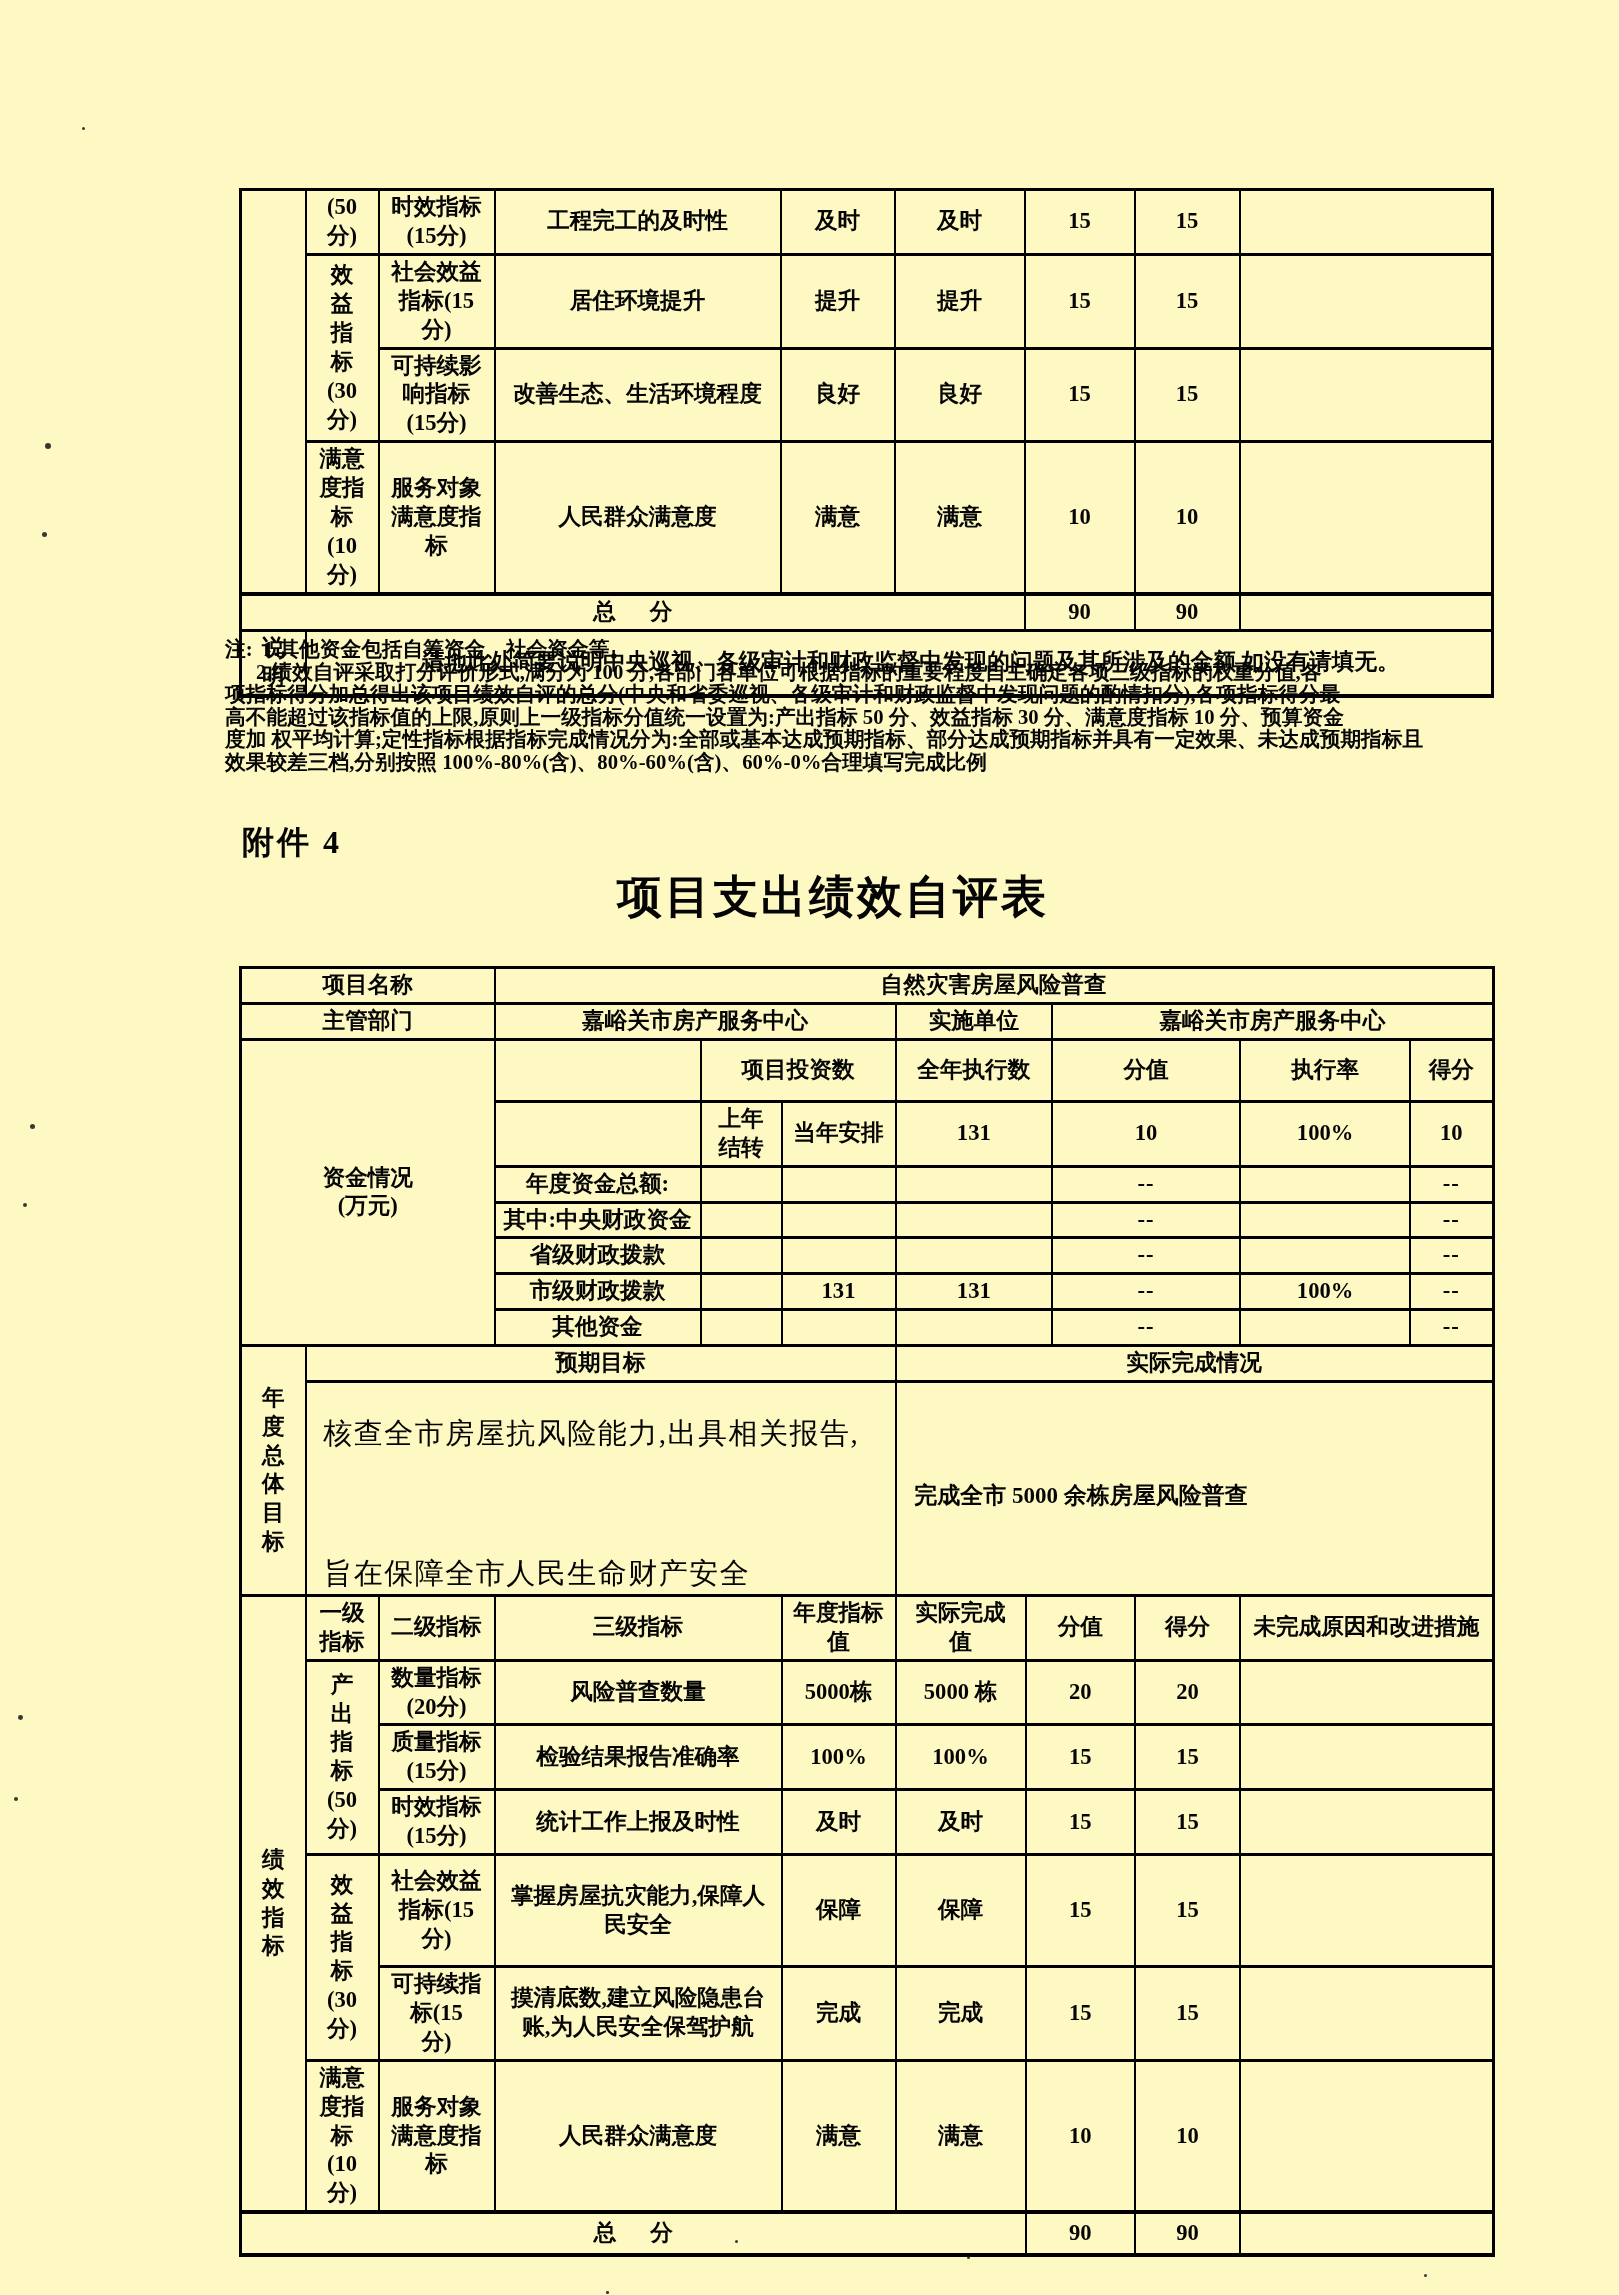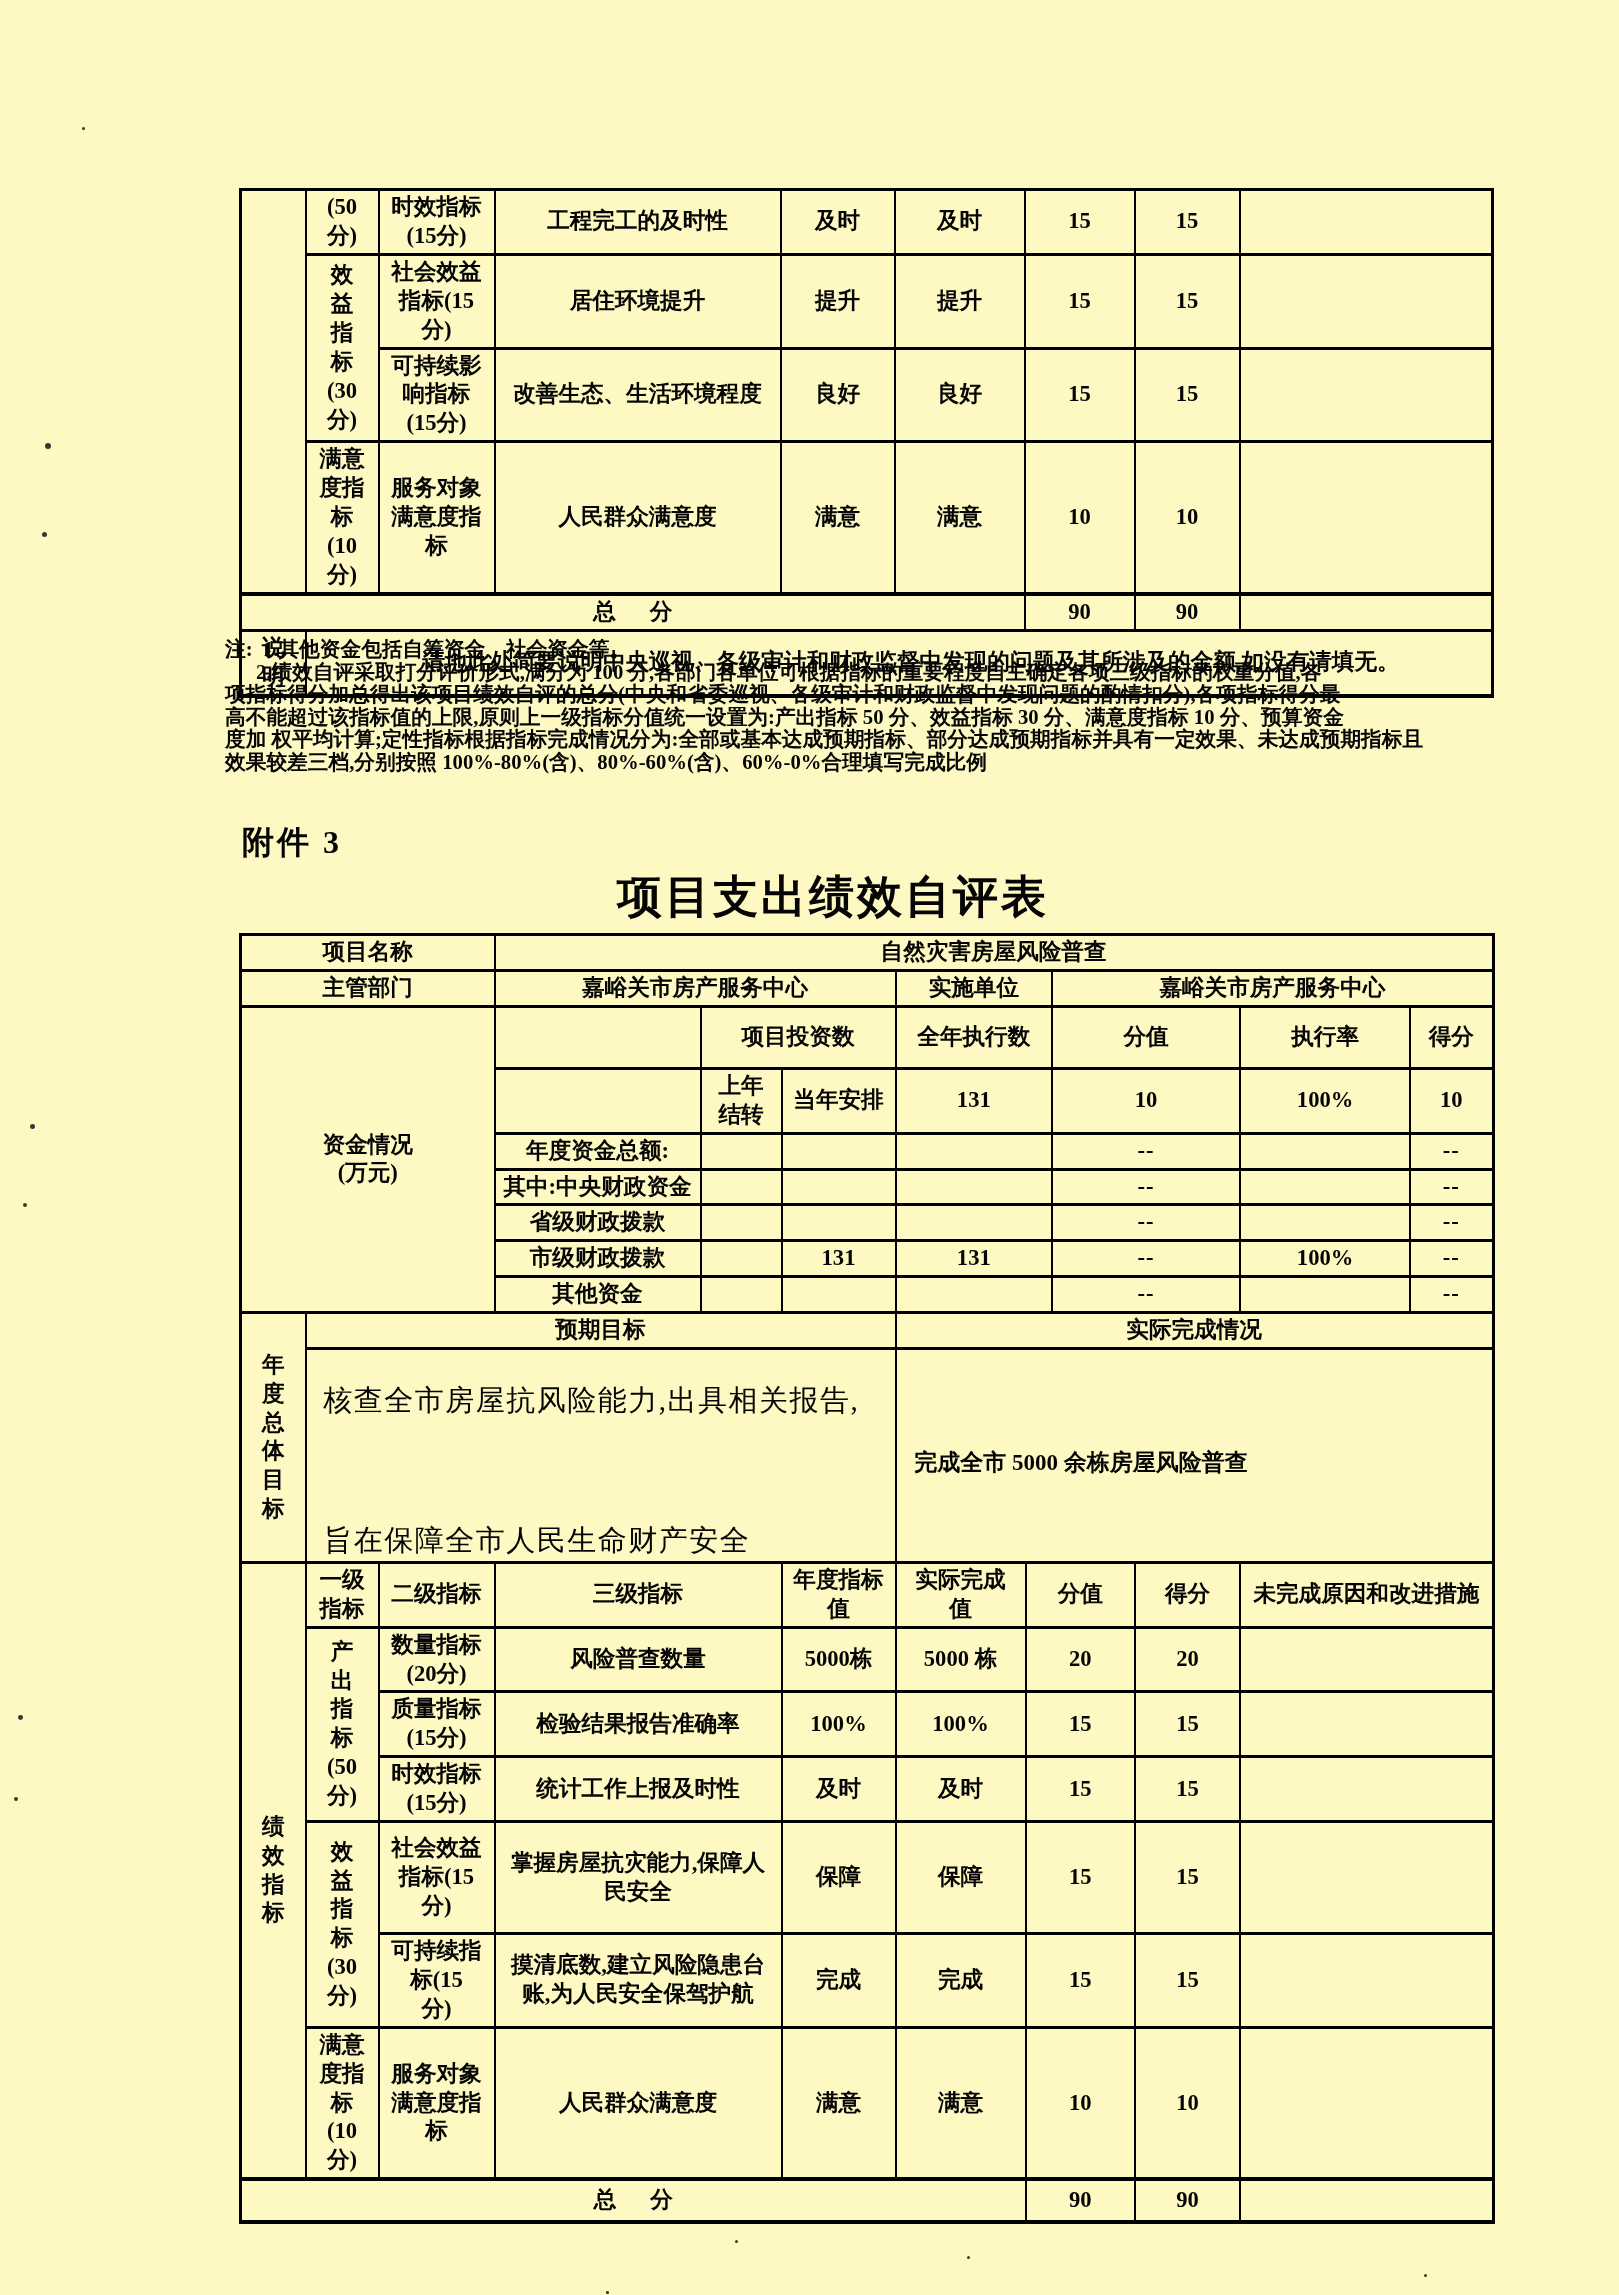--- a/index.html
+++ b/index.html
@@ -21,21 +21,21 @@
     border: 2px solid #000;
     padding: 2px 3px;
     font-weight: bold;
     font-size: 22.6px;
     line-height: 1.28;
     text-align: center;
     vertical-align: middle;
     overflow: hidden;
   }
   #toptable { border: 3.9px solid #000; border-bottom-width: 4.9px; }
-  #maintable { border: 3.9px solid #000; border-bottom-width: 4.9px; }
+  #maintable { border: 3.9px solid #000; border-bottom-width: 4.9px; margin-top: 33px; }
   tr.bt6 td { border-top-width: 3px; }
   tr.bt7 td { border-top-width: 3.4px; }
   tr.bt8 td { border-top-width: 3.9px; }
   tr.bt9 td { border-top-width: 4.4px; }
   .ml   { white-space: pre-line; }
   .pre  { white-space: pre; }
   .left { text-align: left; }
   .top  { vertical-align: top; }
   .padl { padding-left: 17.7px; }
   .padl2{ padding-left: 6.9px; }
@@ -154,21 +154,21 @@
 
   <div class="notes">
     <div class="nline">注:  1.其他资金包括自筹资金、社会资金等。</div>
     <div class="nline">      2.绩效自评采取打分评价形式,满分为 100 分,各部门各单位可根据指标的重要程度自主确定各项三级指标的权重分值,各</div>
     <div class="nline">项指标得分加总得出该项目绩效自评的总分(中央和省委巡视、各级审计和财政监督中发现问题的酌情扣分),各项指标得分最</div>
     <div class="nline">高不能超过该指标值的上限,原则上一级指标分值统一设置为:产出指标 50 分、效益指标 30 分、满意度指标 10 分、预算资金</div>
     <div class="nline">度加 权平均计算;定性指标根据指标完成情况分为:全部或基本达成预期指标、部分达成预期指标并具有一定效果、未达成预期指标且</div>
     <div class="nline">效果较差三档,分别按照 100%-80%(含)、80%-60%(含)、60%-0%合理填写完成比例</div>
   </div>
 
-  <div class="attachment">附件 3</div>
+  <div class="attachment">附件 4</div>
   <div class="doc-title">项目支出绩效自评表</div>
 
   <table class="sheet" id="maintable" style="left:239px; top:933px; width:1252px;">
     <colgroup>
       <col style="width:65px">
         <col style="width:73px">
         <col style="width:116px">
       <col style="width:206px">
         <col style="width:81px">
         <col style="width:114px">

